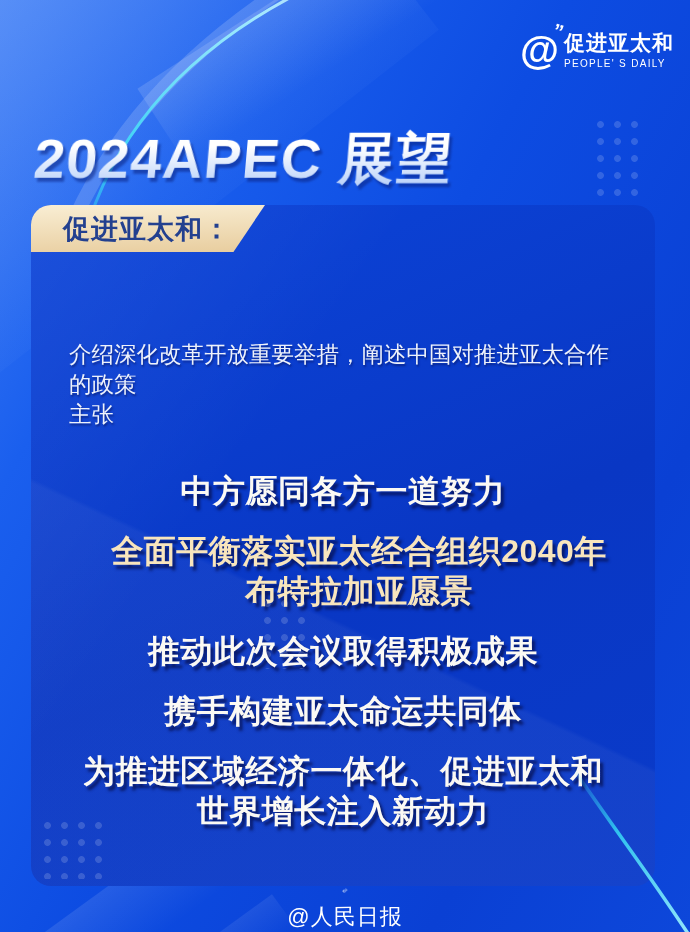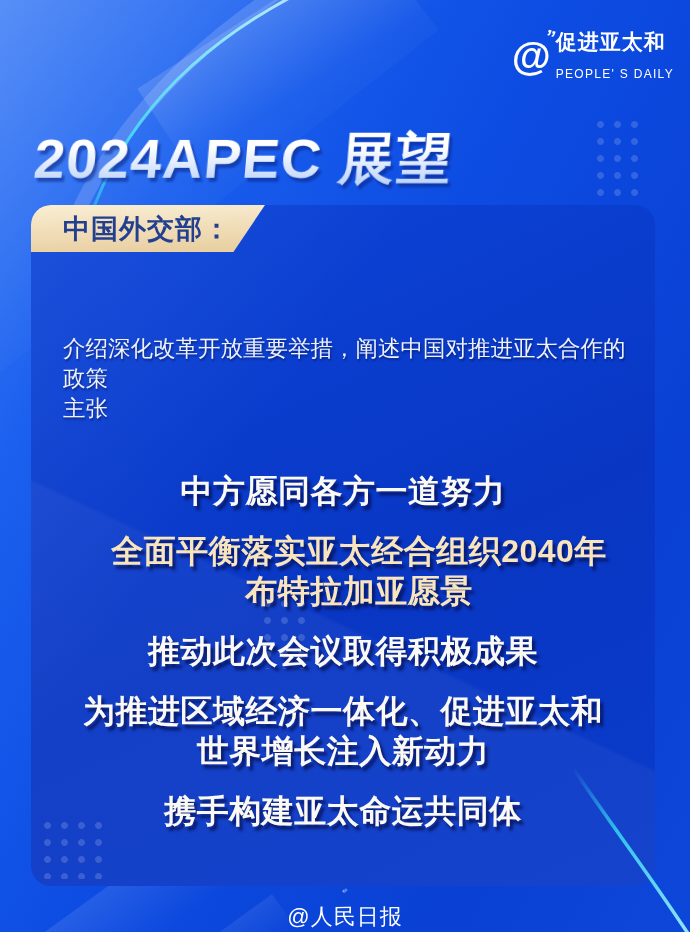--- a/index.html
+++ b/index.html
@@ -25,21 +25,21 @@
     background-size:17px 17px;}
   .dots-a{left:592px;top:116px;width:54px;height:118px;}
   .dots-b{left:228px;top:390px;width:52px;height:74px;z-index:5;}
   .dots-c{left:8px;top:612px;width:64px;height:62px;}
   
   .brand{position:absolute;top:30px;right:16px;display:flex;align-items:center;gap:5px;color:#fff;z-index:8;}
   .at-wrap{position:relative;}
   .at-glyph{font-size:40px;font-weight:bold;line-height:1;display:block;}
   .sig-mark{position:absolute;top:-10px;right:-4px;font-size:20px;font-weight:bold;transform:rotate(18deg);}
   .brand-name{font-size:21px;font-weight:bold;letter-spacing:1px;line-height:1.1;}
-  .brand-sub{font-size:12px;letter-spacing:1.3px;margin-top:14px;}
+  .brand-sub{font-size:10px;letter-spacing:1.3px;margin-top:4px;}
   
   .title{position:absolute;left:34px;top:122px;z-index:4;margin:0;
     font-size:56px;font-weight:bold;letter-spacing:1px;transform:skewX(-5deg);
     background:linear-gradient(180deg,#ffffff 32%,#c9dcfb 72%,#9fc0f5 100%);
     -webkit-background-clip:text;background-clip:text;color:transparent;
     filter:drop-shadow(3px 4px 1px rgba(9,35,130,.55));}
   @supports not ((-webkit-background-clip:text) or (background-clip:text)){.title{color:#eaf2ff;}}
   
   .panel{position:absolute;left:31px;top:205px;width:624px;height:681px;border-radius:20px;overflow:hidden;z-index:4;
     background:linear-gradient(155deg,#0c45da 0%,#0937c4 55%,#0a3bca 100%);}
@@ -47,21 +47,21 @@
     background:linear-gradient(125deg,rgba(255,255,255,.07) 0%,rgba(255,255,255,0) 35%),
                linear-gradient(205deg,rgba(255,255,255,0) 58%,rgba(255,255,255,.045) 58.5%);}
   .source-label{position:absolute;left:0;top:0;width:234px;height:47px;box-sizing:border-box;
     background:linear-gradient(178deg,#f9eed4,#e8cd9e);
     clip-path:polygon(0 0,100% 0,86.5% 100%,0 100%);
     display:flex;align-items:center;padding-left:32px;}
   .source-label span{font-size:27px;font-weight:bold;color:#23408f;letter-spacing:1px;}
   .headline{position:absolute;top:70px;left:0;right:0;text-align:center;
     font-size:30px;font-weight:bold;color:#f8e5bd;letter-spacing:.5px;
     text-shadow:2px 3px 3px rgba(8,20,90,.85);}
-  .subtext{position:absolute;top:127px;left:30px;right:22px;margin:2px;
+  .subtext{position:absolute;top:127px;left:30px;right:22px;margin:8px;
     font-size:22.5px;font-weight:500;color:#eef2fb;line-height:1.34;white-space:pre-line;
     text-shadow:1px 2px 2px rgba(8,20,90,.6);}
   .points{position:absolute;top:250px;left:0;right:0;text-align:center;margin-top:16px;}
   .point{font-size:32px;font-weight:bold;line-height:40px;margin:0 0 20px 0;white-space:pre-line;
     color:#fbf9f4;letter-spacing:.5px;text-shadow:3px 4px 3px rgba(7,18,85,.85);}
   .point.gold{color:#f8e5bd;padding-left:32px;}
   
   .footer{position:absolute;left:0;right:0;top:888px;height:44px;z-index:8;
     display:flex;align-items:center;justify-content:center;gap:9px;color:#fff;flex-direction:column;}
   .footer-handle{font-size:22px;font-weight:500;letter-spacing:1px;}
@@ -100,32 +100,32 @@
       <span class="brand-sub" style="display:block">PEOPLE' S DAILY</span>
     </span>
   </div>
 
   <h1 class="title">2024APEC 展望</h1>
 
   <div class="dots dots-a"></div>
 
   <div class="panel">
     <div class="source-label">
-      <span>中国外交部：</span>
+      <span>促进亚太和：</span>
     </div>
     <p class="subtext">介绍深化改革开放重要举措，阐述中国对推进亚太合作的政策
 主张</p>
     <div class="points">
       <div class="point">中方愿同各方一道努力</div>
       <div class="point gold">全面平衡落实亚太经合组织2040年
 布特拉加亚愿景</div>
       <div class="point">推动此次会议取得积极成果</div>
+      <div class="point">携手构建亚太命运共同体</div>
       <div class="point">为推进区域经济一体化、促进亚太和
 世界增长注入新动力</div>
-      <div class="point">携手构建亚太命运共同体</div>
     </div>
     <div class="dots dots-b"></div>
     <div class="dots dots-c"></div>
   </div>
 
   <svg class="curves curves-over" width="690" height="932" viewBox="0 0 690 932">
     <defs>
       <linearGradient id="cg2" x1="0" y1="0" x2="1" y2="1">
         <stop offset="0" stop-color="#35d9f5" stop-opacity="0"></stop>
         <stop offset="0.35" stop-color="#35d9f5" stop-opacity="0.85"></stop>

